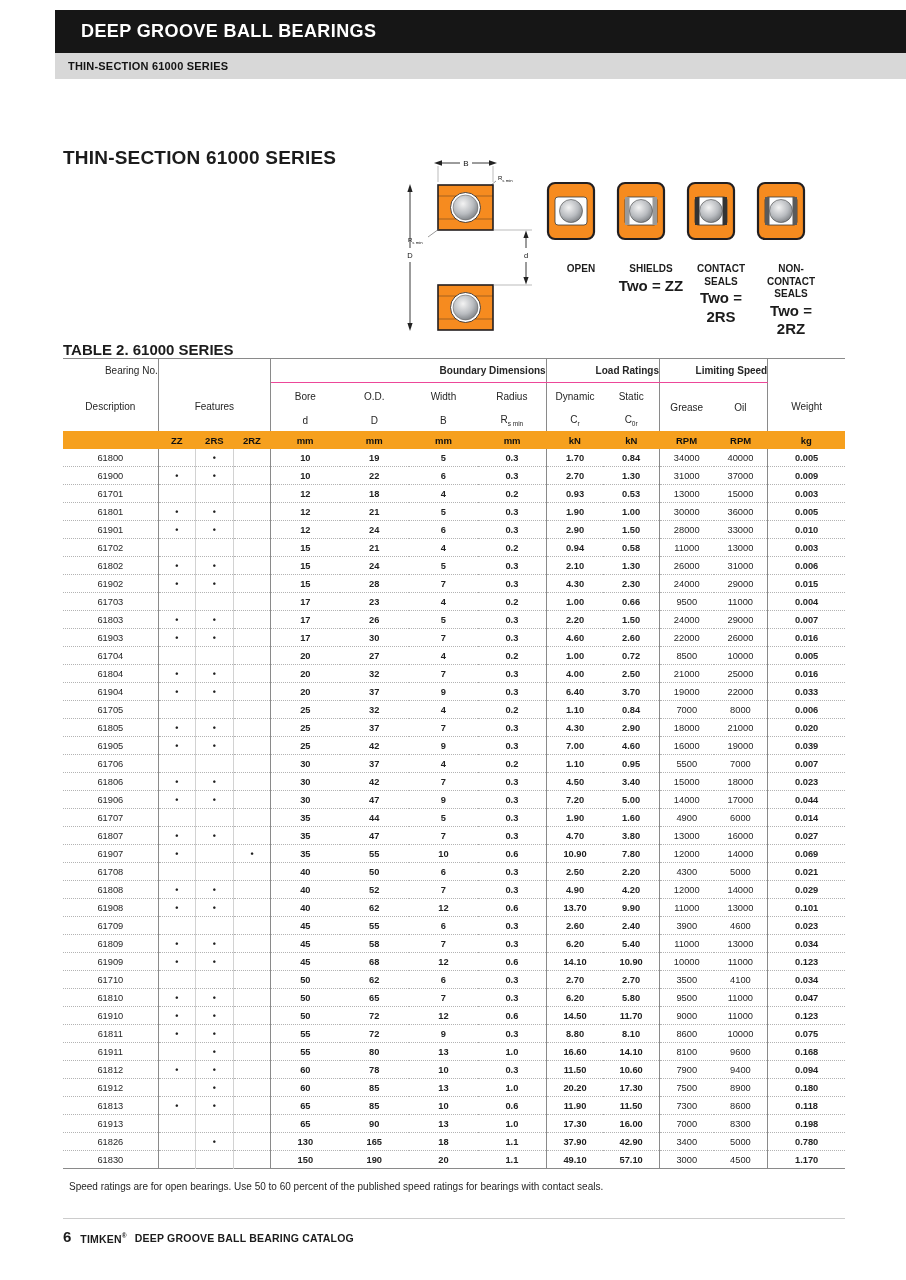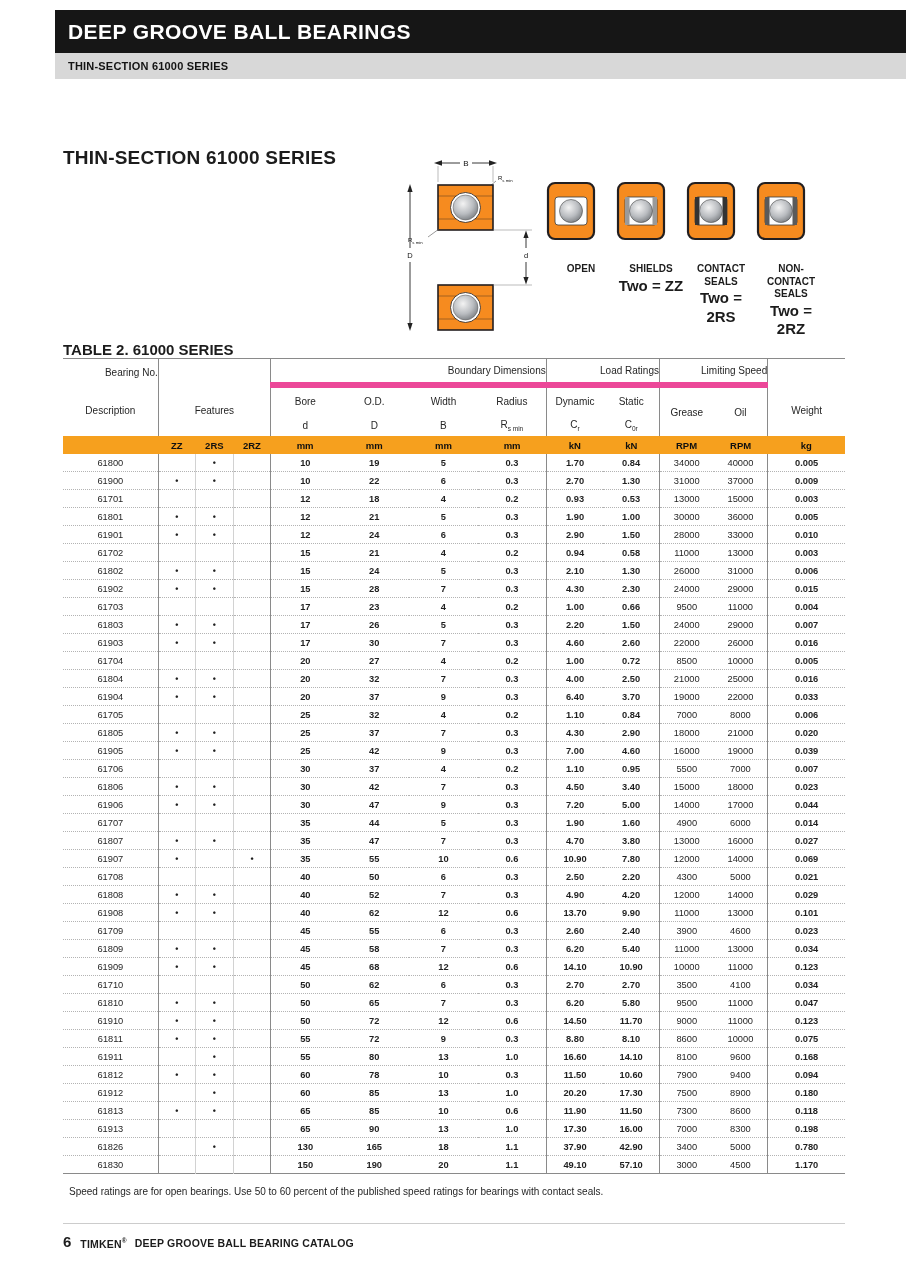--- a/index.html
+++ b/index.html
@@ -4,22 +4,22 @@
 <style>
   html,body { margin:0; padding:0; background:#ffffff; }
   .page {
     position:relative; width:906px; height:1280px; background:#ffffff;
     font-family:"Liberation Sans", sans-serif; color:#1c1c1c; overflow:hidden;
   }
   
   .top-bars { margin:10px 0 0 55px; }
   .bar-black {
     background:#161616; color:#ffffff; height:43px;
-    display:flex; align-items:center; padding-left:13px;
-    font-size:21px; font-weight:700; letter-spacing:.4px;
+    display:flex; align-items:center; padding-left:26px;
+    font-size:18px; font-weight:700; letter-spacing:.4px;
   }
   .bar-gray {
     background:#d8d8d8; color:#141414; height:26px;
     display:flex; align-items:center; padding-left:13px;
     font-size:11px; font-weight:700; letter-spacing:.2px;
   }
   
   .hero { position:relative; height:262px; }
   .section-title { position:absolute; left:63px; top:68px; font-size:19px; font-weight:700; letter-spacing:.2px; }
   .cross-section { position:absolute; left:398px; top:76px; }
@@ -35,21 +35,21 @@
   
   .content { margin-left:63px; width:782px; }
   .table-caption { font-size:15px; font-weight:700; }
   table.bearings {
     border-collapse:collapse; table-layout:fixed; width:782px;
     border-top:1px solid #8a8a8a; border-bottom:1.5px solid #8a8a8a;
   }
   .bearings th, .bearings td { padding:0; text-align:center; overflow:hidden; white-space:nowrap; }
   thead th { font-weight:400; font-size:10px; color:#262626; }
   .hr1 th { height:23px;text-align:right; }
-  .hr1 .grp { border-bottom:6px solid #ec4899; }
+  .hr1 .grp { border-bottom:1px solid #ec4899;font-weight:bold; }
   .hr2 th { height:27px; }
   .hr3 th { height:21px; }
   .hr3 sub { font-size:6.5px; }
   .units th { background:#F6A01E; color:#101010; font-weight:700; height:18px; font-size:9.5px; }
   tbody td { height:17px; font-size:9.3px; border-bottom:1px dotted #b3b3b3; color:#1f1f1f; }
   tbody td.c1, tbody td.c2, tbody td.c3 { font-weight:700; font-size:9px; }
   tbody td.c4, tbody td.c5, tbody td.c6, tbody td.c7,
   tbody td.c8, tbody td.c9, tbody td.c12 { font-weight:700; }
   .br  { border-right:1px solid #8a8a8a; }
   .brl { border-right:1px solid #d2d2d2; }

